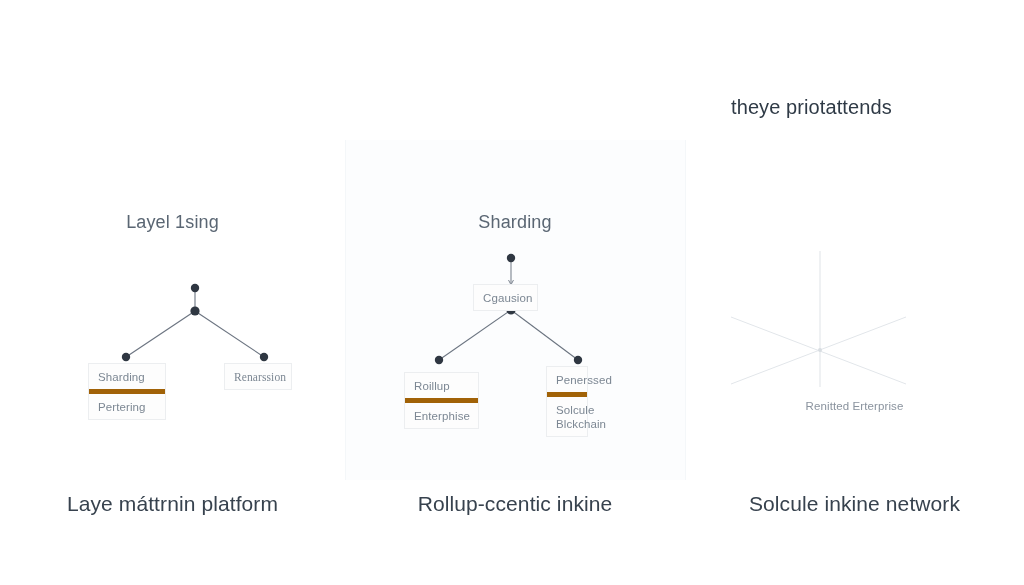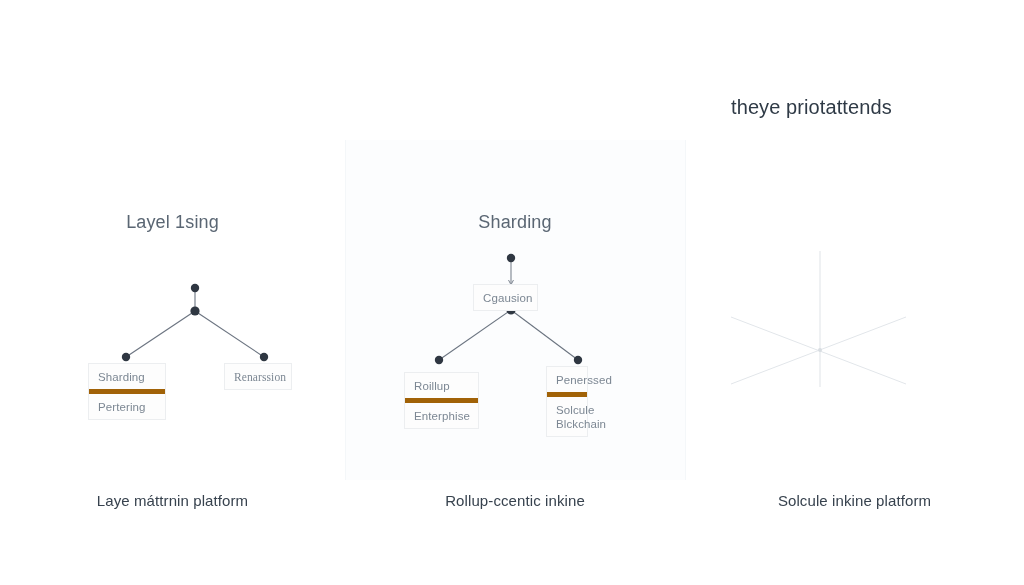--- a/index.html
+++ b/index.html
@@ -76,21 +76,21 @@
     color: #5a6673;
     letter-spacing: 0.15px;
   }
 
   .panel-caption {
     position: absolute;
     top: 352px;
     left: 0;
     width: 100%;
     text-align: center;
-    font-size: 15px;
+    font-size: 21px;
     color: #37424e;
     letter-spacing: 0.1px;
   }
 
   
   svg.diagram {
     position: absolute;
     left: 0;
     top: 0;
     width: 1024px;
@@ -210,17 +210,18 @@
     <div class="cell">Enterphise</div>
   </div>
 
   <div class="nodebox" style="left:546px; top:366px; width:42px;">
     <div class="cell">Penerssed</div>
     <div class="cell wrap">Solcule Blckchain</div>
   </div>
 
   <div class="panel c2">
     <div class="rp-label" style="top:258px;">
+      <div>Renitted Erterprise</div>
     </div>
-    <div class="panel-caption">Solcule inkine platform</div>
+    <div class="panel-caption">Solcule inkine network</div>
   </div>
 
 </div>
 
 </body></html>

